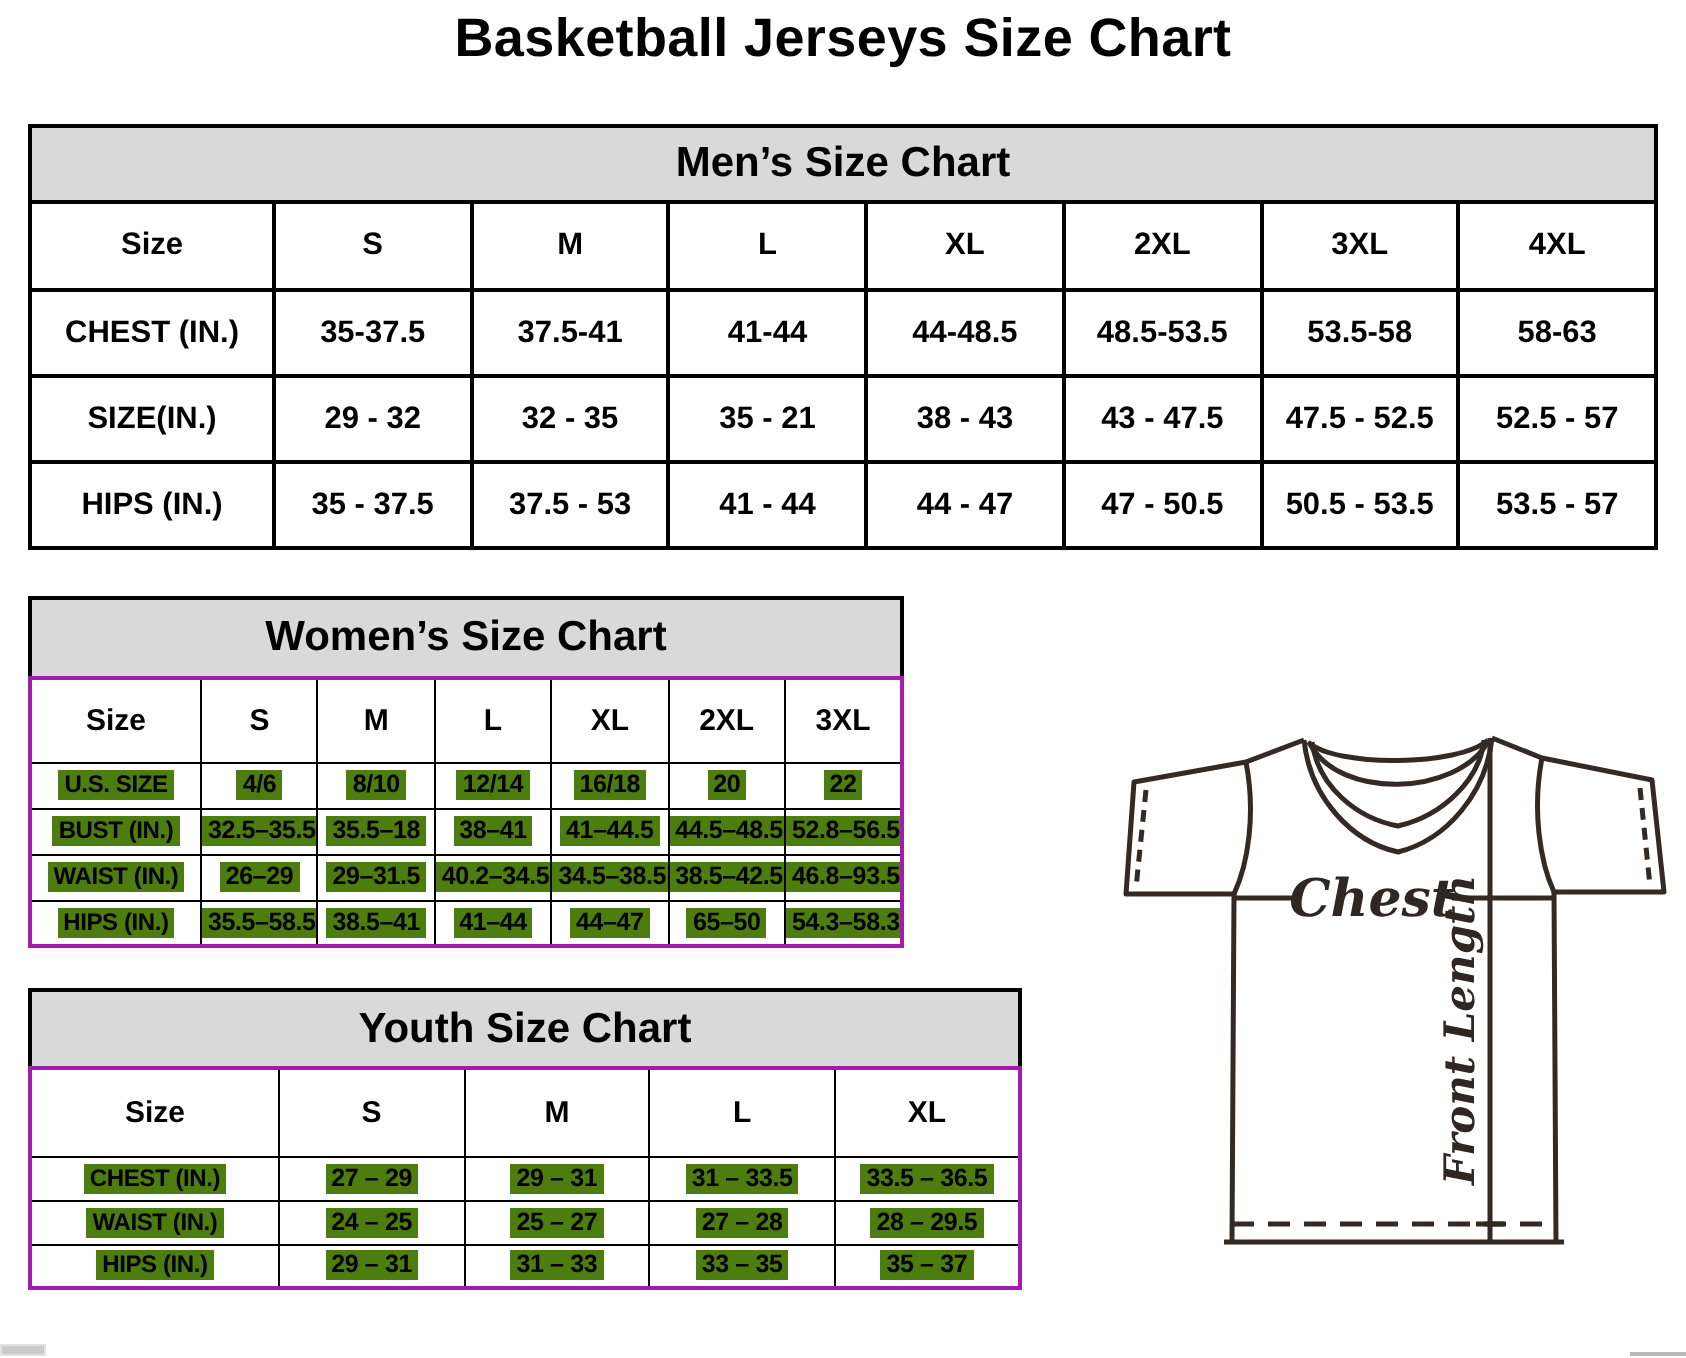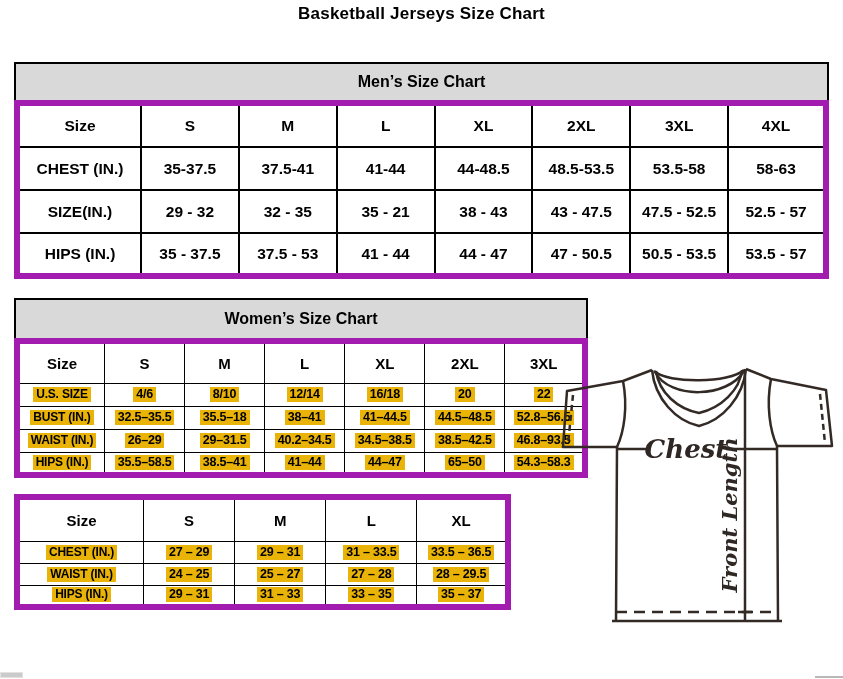--- a/index.html
+++ b/index.html
@@ -2,54 +2,54 @@
 <html><head>
 <meta charset="utf-8">
 <style>
   html,body{margin:0;padding:0;}
   body{
     width:843px;height:679px;position:relative;background:#ffffff;
     font-family:"Liberation Sans", sans-serif;color:#000;overflow:hidden;
   }
   .page-title{
     position:absolute;top:4px;left:0;width:843px;text-align:center;
-    font-size:17px;font-weight:bold;letter-spacing:0.2px;
+    font-size:27px;font-weight:bold;letter-spacing:0.2px;
   }
   .chart{position:absolute;}
   .chart-men{left:14px;top:62px;width:815px;}
-  .chart-women{left:14px;top:298px;width:574px;}
+  .chart-women{left:14px;top:298px;width:438px;}
   .chart-youth{left:14px;top:494px;width:497px;}
   .band{
     background:#d9d9d9;border:2px solid #000;border-bottom:none;
     display:flex;align-items:center;justify-content:center;
-    font-weight:bold;font-size:16px;
+    font-weight:bold;font-size:21px;
   }
   .chart-men .band{height:36px;}
   .chart-women .band{height:38px;}
   .chart-youth .band{height:37px;}
-  table{border-collapse:collapse;table-layout:fixed;width:100%;border:6px solid #a21caf;}
+  table{border-collapse:collapse;table-layout:fixed;width:100%;border:2px solid #a21caf;}
   th,td{border:2px solid #000;text-align:center;font-weight:bold;padding:0;overflow:hidden;white-space:nowrap;}
   .wy th,.wy td{border-width:1.5px;}
   
   .men-tbl thead tr{height:44px;}
   .men-tbl tbody tr{height:43px;}
   .men-tbl{font-size:15.5px;}
   .men-tbl thead th{font-size:15.5px;}
   .men-tbl .corner{width:120px;}
   
   .wy thead th{font-size:15px;}
   .women-tbl thead tr{height:42px;}
   .women-tbl tbody tr{height:23px;}
   .women-tbl .corner{width:84px;}
   .youth-tbl thead tr{height:44px;}
   .youth-tbl tbody tr{height:22px;}
   .youth-tbl .corner{width:123px;}
   .wy tbody{font-size:12.5px;letter-spacing:-0.2px;}
   .wy tbody th{font-size:12px;}
-  .hl{background:#eab308;padding:0 3px;display:inline-block;line-height:15px;}
+  .hl{background:#4d7c0f;padding:0 3px;display:inline-block;line-height:15px;}
   
   .diagram{position:absolute;left:556px;top:357px;width:287px;height:268px;}
   .diagram text{
     font-family:"DejaVu Serif","Liberation Serif",serif;
     font-style:italic;font-weight:bold;fill:#2f2723;
   }
   
   .scroll-thumb-left{position:absolute;left:0;top:672px;width:23px;height:6px;background:#cbcbcb;border:1px solid #e2e2e2;box-sizing:border-box;}
   .scroll-track-right{position:absolute;left:815px;top:676px;width:28px;height:2px;background:#b8b8b8;}
 </style>
@@ -157,20 +157,21 @@
           <td><span class="hl">41–44</span></td>
           <td><span class="hl">44–47</span></td>
           <td><span class="hl">65–50</span></td>
           <td><span class="hl">54.3–58.3</span></td>
         </tr>
       </tbody>
   </table>
 </div>
 
 <div class="chart chart-youth">
+  <div class="band">Youth Size Chart</div>
   <table class="wy youth-tbl hl-values">
     <thead>
         <tr>
           <th class="corner"><span>Size</span></th>
           <th><span>S</span></th>
           <th><span>M</span></th>
           <th><span>L</span></th>
           <th><span>XL</span></th>
         </tr>
       </thead>

